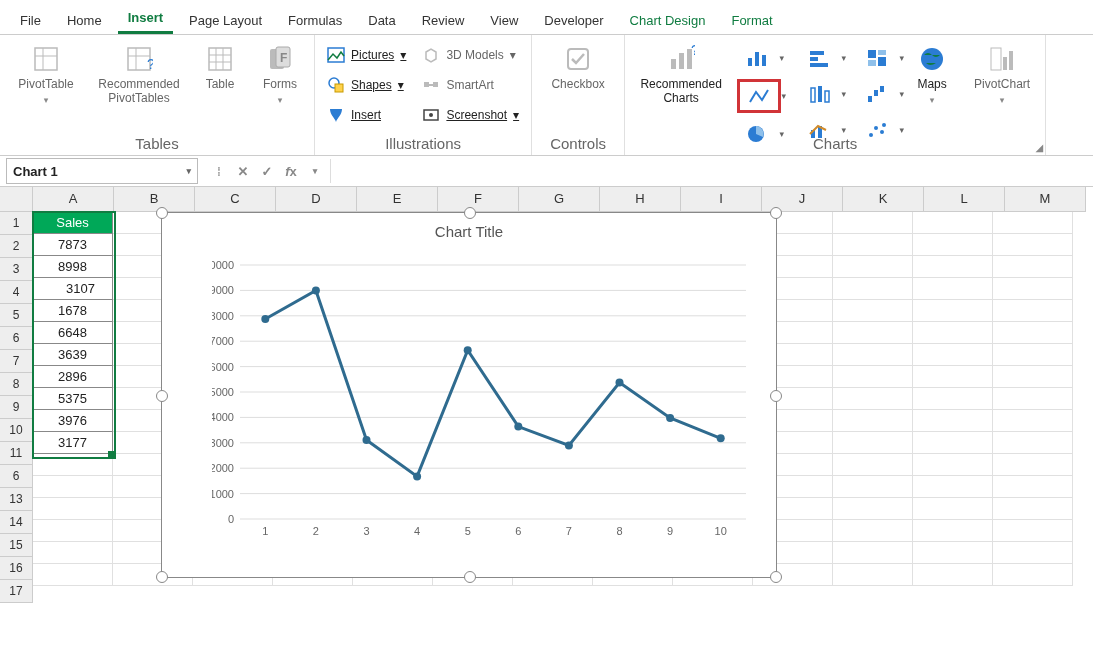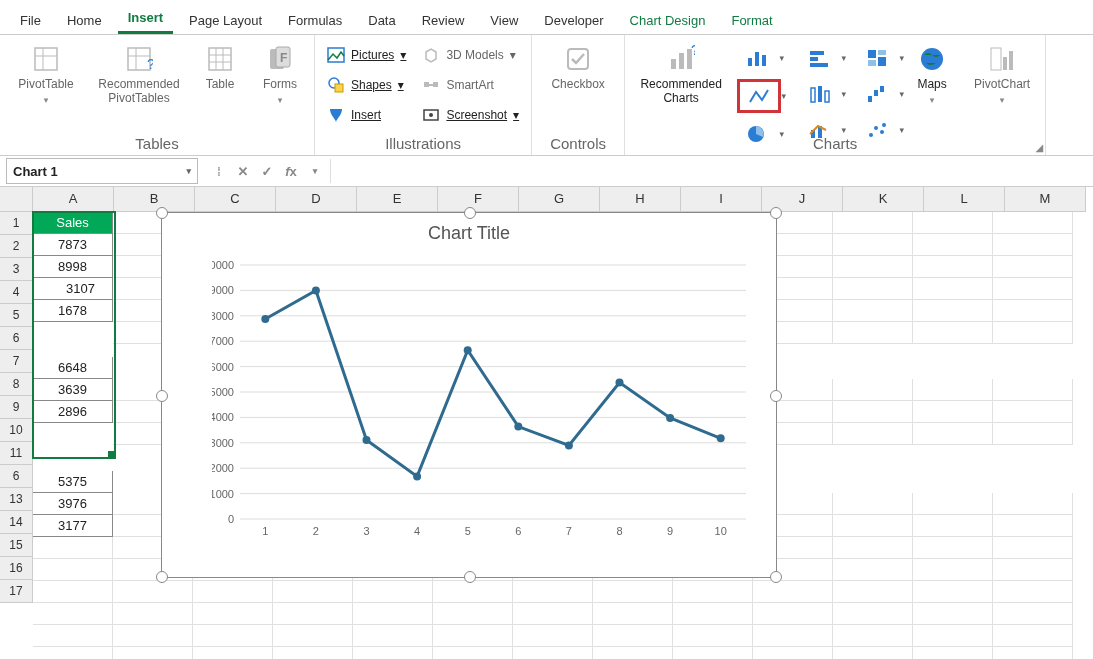--- a/index.html
+++ b/index.html
@@ -41,21 +41,21 @@
   .row-h{width:32px;height:22px;background:#eee;border-right:1px solid #ccc;border-bottom:1px solid #ccc;text-align:center;line-height:22px;font-size:12px;color:#333;}
   .grid-body{position:relative;}
   .grid-row{display:flex;}
   .cell{width:80px;height:22px;border-right:1px solid #e0e0e0;border-bottom:1px solid #e0e0e0;padding:0 4px;text-align:center;line-height:22px;font-size:13px;box-sizing:border-box;overflow:hidden;}
   .cell.header-cell{background:#00a858;color:#fff;font-weight:500;}
   .sel-border{position:absolute;border:2px solid #107c41;pointer-events:none;}
   .sel-handle{position:absolute;width:8px;height:8px;background:#107c41;pointer-events:none;}
   
   .chart-object{position:absolute;left:128px;top:0px;width:614px;height:364px;background:#fff;border:1px solid #888;}
   .chart-object .handle{position:absolute;width:10px;height:10px;background:#fff;border:1px solid #888;border-radius:50%;}
-  .chart-title{text-align:center;font-size:18px;color:#555;padding:10px 0 4px 0;}
+  .chart-title{text-align:center;font-size:15px;color:#555;padding:10px 0 4px 0;}
   .plot-area{position:absolute;left:50px;top:46px;right:20px;bottom:40px;}
 </style>
 </head>
 <body>
 
 <div class="tabs">
   <div class="tab">File</div>
   <div class="tab">Home</div>
   <div class="tab active">Insert</div>
   <div class="tab">Page Layout</div>
@@ -447,21 +447,21 @@
           <div class="cell"></div>
           <div class="cell"></div>
           <div class="cell"></div>
           <div class="cell"></div>
           <div class="cell"></div>
           <div class="cell"></div>
           <div class="cell"></div>
           <div class="cell"></div>
         </div>
         <div class="grid-row">
-          <div class="cell" style="border-right: 1px solid rgb(136, 136, 136); border-bottom: 1px solid rgb(136, 136, 136); margin-top: 35px;">6648</div>
+          <div class="cell" style="border-right: 1px solid rgb(136, 136, 136); border-bottom: 1px solid rgb(136, 136, 136);">6648</div>
           <div class="cell"></div>
           <div class="cell"></div>
           <div class="cell"></div>
           <div class="cell"></div>
           <div class="cell"></div>
           <div class="cell"></div>
           <div class="cell"></div>
           <div class="cell"></div>
           <div class="cell"></div>
           <div class="cell"></div>
@@ -492,21 +492,21 @@
           <div class="cell"></div>
           <div class="cell"></div>
           <div class="cell"></div>
           <div class="cell"></div>
           <div class="cell"></div>
           <div class="cell"></div>
           <div class="cell"></div>
           <div class="cell"></div>
         </div>
         <div class="grid-row">
-          <div class="cell" style="border-right: 1px solid rgb(136, 136, 136); border-bottom: 1px solid rgb(136, 136, 136); margin-top: 48px;">5375</div>
+          <div class="cell" style="border-right: 1px solid rgb(136, 136, 136); border-bottom: 1px solid rgb(136, 136, 136);">5375</div>
           <div class="cell"></div>
           <div class="cell"></div>
           <div class="cell"></div>
           <div class="cell"></div>
           <div class="cell"></div>
           <div class="cell"></div>
           <div class="cell"></div>
           <div class="cell"></div>
           <div class="cell"></div>
           <div class="cell"></div>

